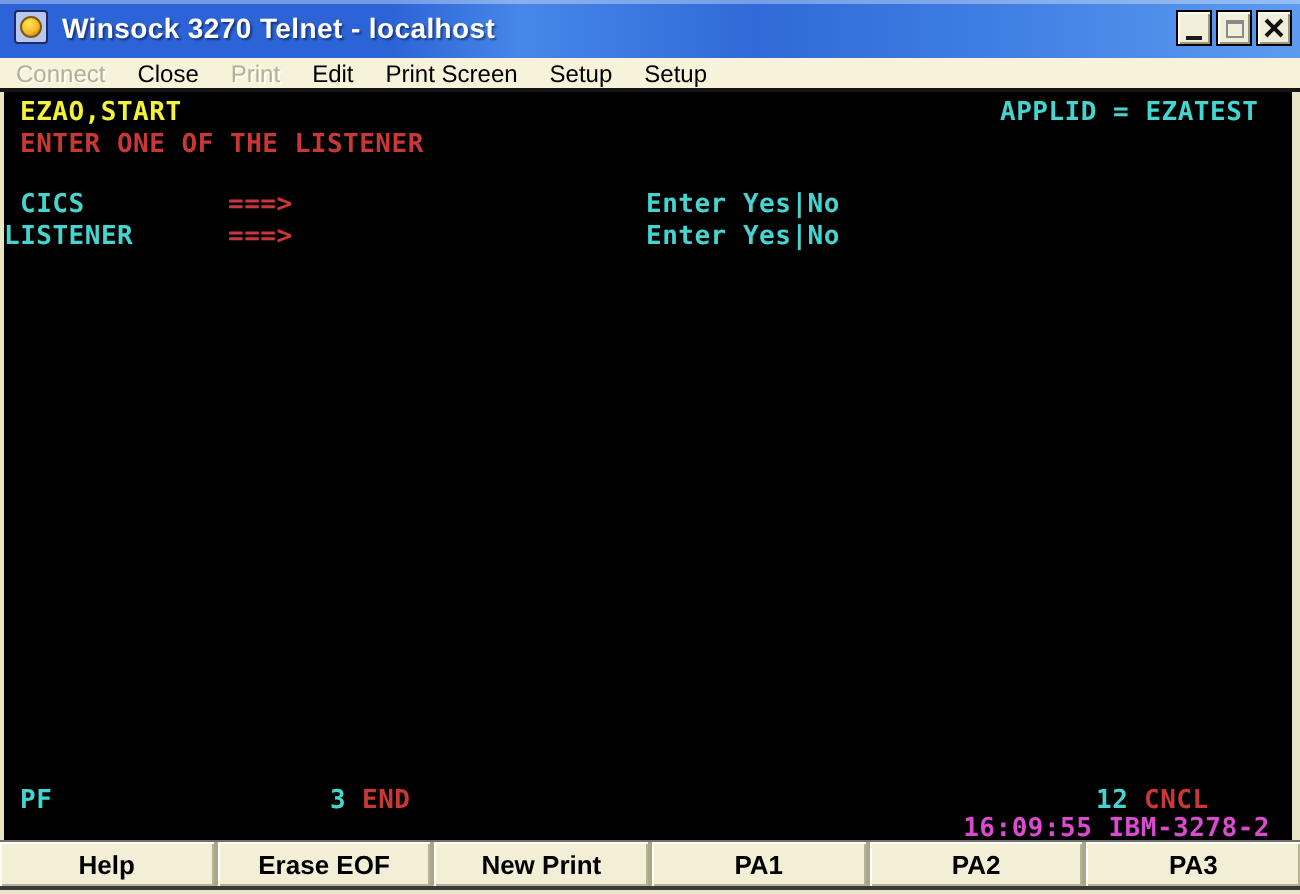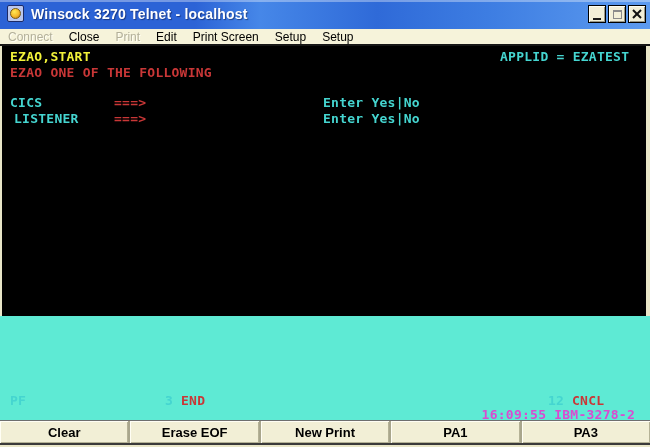--- a/index.html
+++ b/index.html
@@ -42,21 +42,21 @@
   
   .menubar {
     position:absolute; top:29px; left:0; right:0; height:15px;
     background:#f6f3da; border-bottom:2px solid #161616;
     display:flex; align-items:center; font-size:12px; color:#000;
   }
   .menu-item { padding:0 8px; white-space:nowrap;text-align:right; }
   .menu-item.disabled { color:#b3b09a; text-shadow:1px 1px 0 #fffef2; }
   
   .terminal {
-    position:absolute; top:46px; left:0; right:0; height:270px; background:#000;
+    position:absolute; top:46px; left:0; right:0; height:374px; background:#000;
     border-left:2px solid #e9e6c8; border-right:4px solid #e9e6c8; box-sizing:border-box;
   }
   .trow {
     position:absolute; left:0; right:0; height:16px;
     font-family:"DejaVu Sans Mono", monospace; font-weight:bold; font-size:13px;
     letter-spacing:.25px; white-space:pre;
   }
   .trow span { position:absolute; top:0; }
   .c-yellow  { color:#f2f23a; }
   .c-red     { color:#c93737; }
@@ -117,54 +117,55 @@
   </div>
 
   <div class="terminal">
 
     <div class="trow" style="top:3px">
       <span class="c-yellow" style="left:8px">EZAO,START</span>
       <span class="c-cyan" style="left:498px">APPLID = EZATEST</span>
     </div>
 
     <div class="trow" style="top:19px">
-      <span class="c-red" style="left:8px">EZAO ONE OF THE FOLLOWING</span>
+      <span class="c-red" style="left:8px">ENTER ONE OF THE LISTENER</span>
     </div>
 
     <div class="trow" style="top:49px">
       <span class="c-cyan" style="left:8px">CICS</span>
       <span class="c-red" style="left:112px">===&gt;</span>
       <div class="t-input" style="left:152px"></div>
       <span class="c-cyan" style="left:321px">Enter Yes|No</span>
     </div>
 
     <div class="trow" style="top:65px">
-      <span class="c-cyan" style="left:12px">LISTENER</span>
+      <span class="c-cyan" style="left:0">LISTENER</span>
       <span class="c-red" style="left:112px">===&gt;</span>
       <div class="t-input" style="left:152px"></div>
       <span class="c-cyan" style="left:321px">Enter Yes|No</span>
     </div>
 
     <div class="trow" style="top:347px">
       <span class="c-cyan" style="left:8px">PF</span>
       <span class="c-cyan" style="left:163px">3</span>
       <span class="c-red" style="left:179px">END</span>
       <span class="c-cyan" style="left:546px">12</span>
       <span class="c-red" style="left:570px">CNCL</span>
     </div>
 
     <div class="trow" style="top:361px">
       <span class="status-right c-magenta"><i style="margin-left:16px">16:09:55</i><i>IBM-3278-2</i></span>
     </div>
 
   </div>
 
   <div class="keypad">
-    <div class="kp-btn">Clear</div>
+    <div class="kp-btn">Help</div>
     <div class="kp-btn">Erase EOF</div>
     <div class="kp-btn">New Print</div>
     <div class="kp-btn">PA1</div>
+    <div class="kp-btn">PA2</div>
     <div class="kp-btn">PA3</div>
   </div>
 
   <div class="bottom-strip"></div>
 
 </div>
 
 </body></html>

